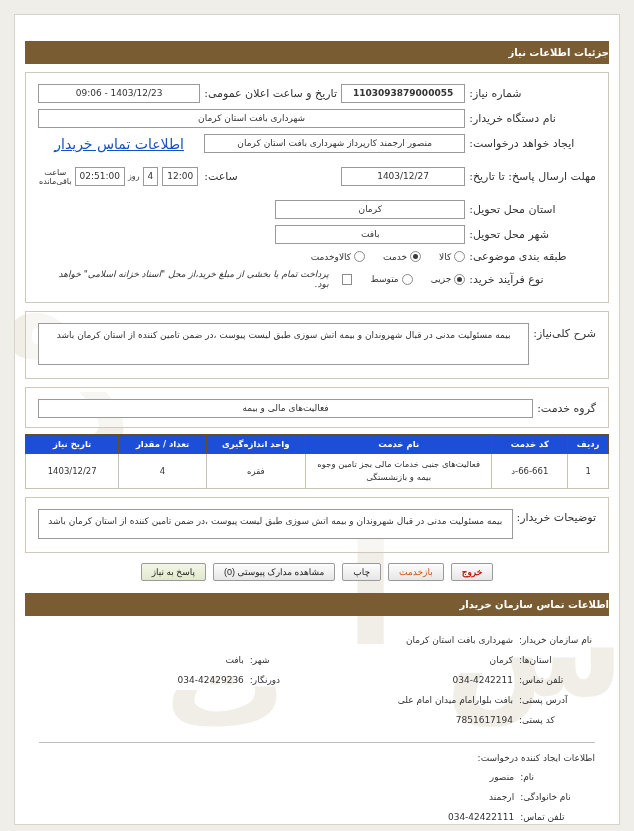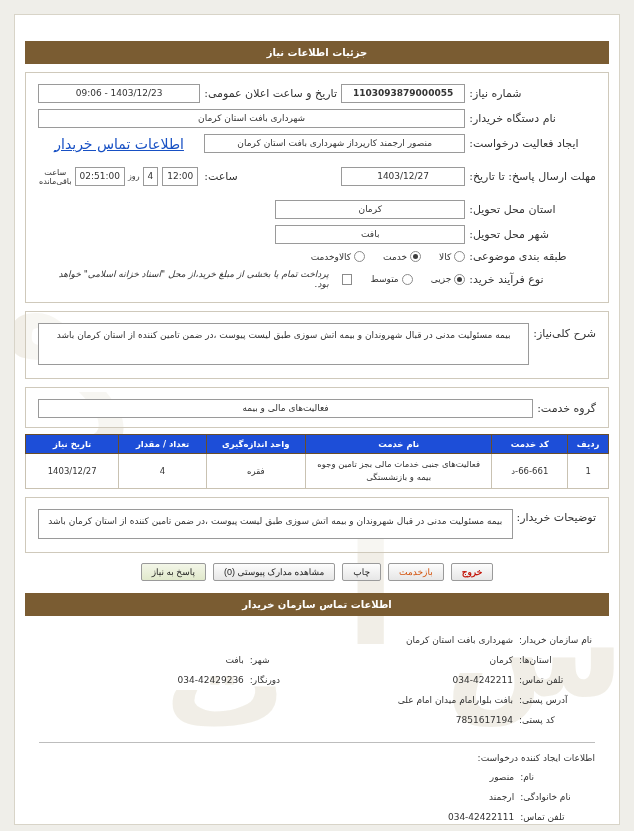--- a/index.html
+++ b/index.html
@@ -34,21 +34,21 @@
     font-weight:bold;
     opacity:.85;
     letter-spacing:4px;
   }
   .content{position:relative;z-index:2;}
   .bar{
     background:#7a5c32;
     color:#fff;
     font-size:10px;
     font-weight:bold;
-    text-align:center;
+    text-align:right;
     padding:6px 0;
     margin:26px 10px 0 10px;
   }
   .bar.second{margin-top:12px;}
   .panel{
     border:1px solid #cfc9bb;
     margin:8px 10px 0 10px;
     padding:8px 10px 10px 10px;
     background:rgba(255,255,255,.45);
   }
@@ -167,21 +167,21 @@
                 <div class="fld">1403/12/23 - 09:06</div>
               </td>
         </tr>
         <tr>
           <td class="lbl">نام دستگاه خریدار:</td>
           <td colspan="3">
                 <div class="fld">شهرداری بافت استان کرمان</div>
               </td>
         </tr>
         <tr>
-          <td class="lbl">ایجاد فعالیت درخواست:</td>
+          <td class="lbl">ایجاد خواهد درخواست:</td>
           <td colspan="2">
                 <div class="fld">منصور ارجمند کارپرداز شهرداری بافت استان کرمان</div>
               </td>
           <td>
                 <div class="link">اطلاعات تماس خریدار</div>
               </td>
         </tr>
         <tr>
           <td class="lbl">مهلت ارسال پاسخ: تا تاریخ:</td>
           <td>

